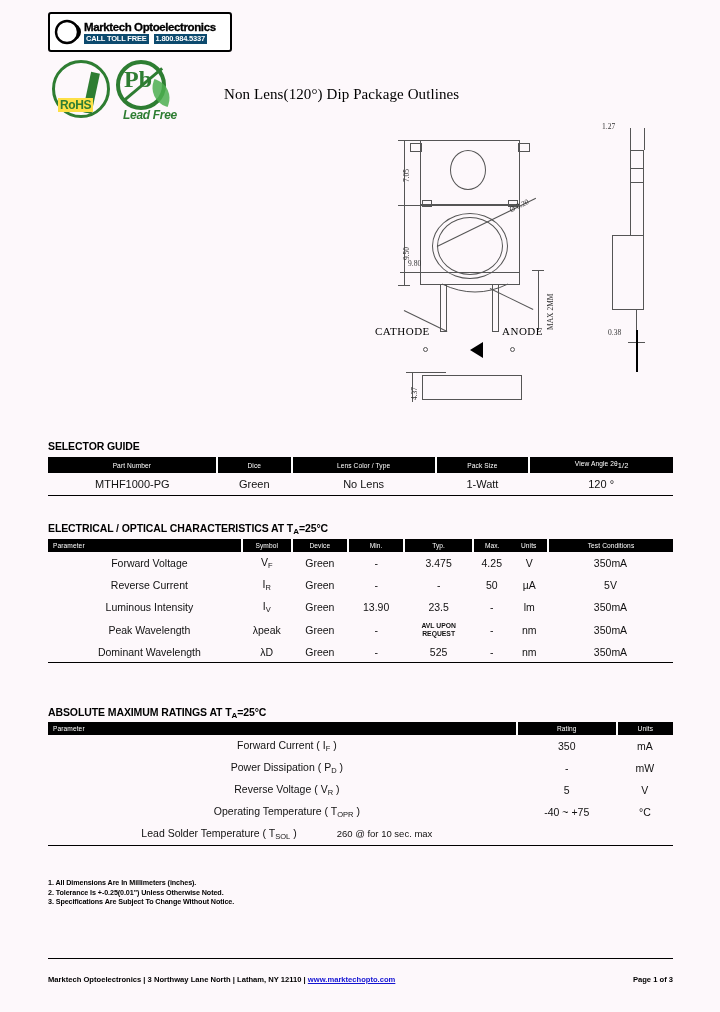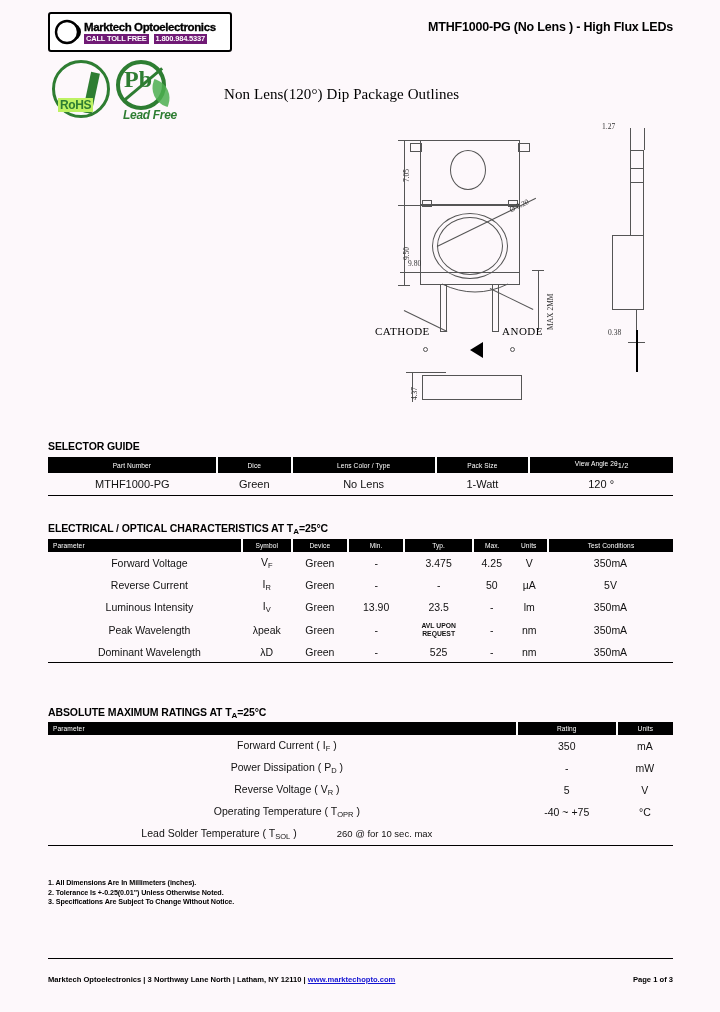--- a/index.html
+++ b/index.html
@@ -15,34 +15,34 @@
 
   
   .header{position:absolute;left:0;top:0;width:720px;height:52px;}
   .logo-block{position:absolute;left:48px;top:12px;width:180px;height:36px;
      border:2px solid #000;border-radius:3px;background:#fff;display:flex;align-items:center;}
   .logo-mark{width:30px;height:30px;margin-left:3px;flex:none;position:relative;}
   .logo-text{flex:1;display:flex;flex-direction:column;justify-content:center;padding-left:1px;}
   .logo-name{font-size:11.5px;font-weight:bold;letter-spacing:-0.4px;line-height:12px;
       -webkit-text-stroke:0.3px #000;}
   .logo-toll{display:flex;gap:5px;margin-top:1px;}
-  .logo-toll span{background:#701a75;color:#fff;font-size:7.5px;font-weight:bold;
+  .logo-toll span{background:#0c4a6e;color:#fff;font-size:7.5px;font-weight:bold;
       padding:0.5px 2px;line-height:9px;letter-spacing:-0.2px;}
   .doc-title{position:absolute;left:428px;top:20px;font-size:12.5px;font-weight:bold;
       letter-spacing:-0.2px;}
 
   
   .badges{position:absolute;left:52px;top:58px;width:160px;height:70px;}
   .rohs{position:absolute;left:0;top:2px;width:58px;height:58px;border-radius:50%;
       border:3px solid #2e7d32;box-sizing:border-box;display:flex;align-items:center;justify-content:center;}
   .rohs-check{position:absolute;left:10px;top:7px;width:22px;height:34px;
       border-right:9px solid #2e7d32;border-bottom:7px solid #2e7d32;
       transform:rotate(12deg);}
   .rohs-label{position:absolute;bottom:3px;left:3px;right:14px;text-align:center;
-      font-size:12px;font-weight:bold;color:#2e7d32;background:#bef264;letter-spacing:-0.4px;}
+      font-size:12px;font-weight:bold;color:#2e7d32;background:#fde047;letter-spacing:-0.4px;}
   .pbfree{position:absolute;left:62px;top:0px;width:72px;height:70px;}
   .pb-circle{position:absolute;left:2px;top:2px;width:50px;height:50px;border-radius:50%;
       border:4px solid #2e7d32;box-sizing:border-box;}
   .pb-text{position:absolute;left:10px;top:9px;font-size:24px;font-weight:bold;color:#2e7d32;
       font-family:"Liberation Serif",serif;line-height:24px;}
   .pb-slash{position:absolute;left:4px;top:25px;width:50px;height:3px;background:#2e7d32;
       transform:rotate(-40deg);}
   .pb-leaf{position:absolute;left:36px;top:24px;width:22px;height:22px;background:#4caf50;
       border-radius:0 90% 0 90%;transform:rotate(20deg);opacity:.85;}
   .pb-label{position:absolute;left:0;top:50px;width:72px;text-align:center;font-size:12px;
@@ -126,21 +126,20 @@
         </svg>
       </div>
       <div class="logo-text">
         <div class="logo-name">Marktech Optoelectronics</div>
         <div class="logo-toll">
           <span>CALL TOLL FREE</span>
           <span>1.800.984.5337</span>
         </div>
       </div>
     </div>
-    <div class="doc-title">MTHF1000-PG (No Lens ) - High Flux LEDs</div>
   </div>
 
   <div class="badges">
     <div class="rohs">
       <div class="rohs-check"></div>
       <div class="rohs-label">RoHS</div>
     </div>
     <div class="pbfree">
       <div class="pb-circle"></div>
       <div class="pb-leaf"></div>

